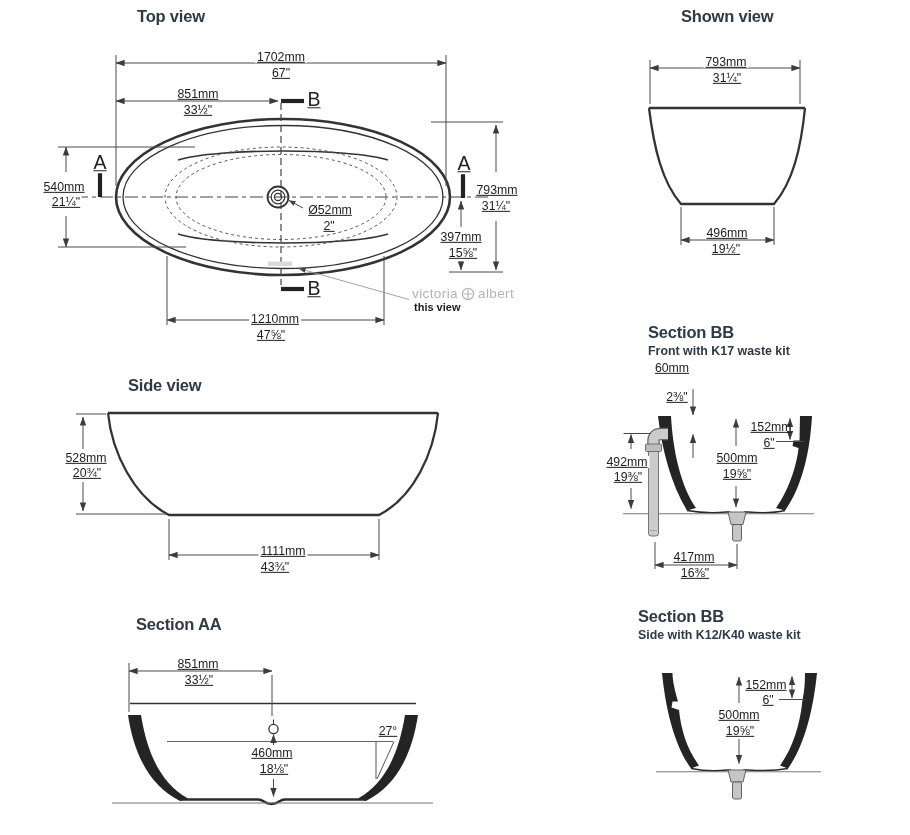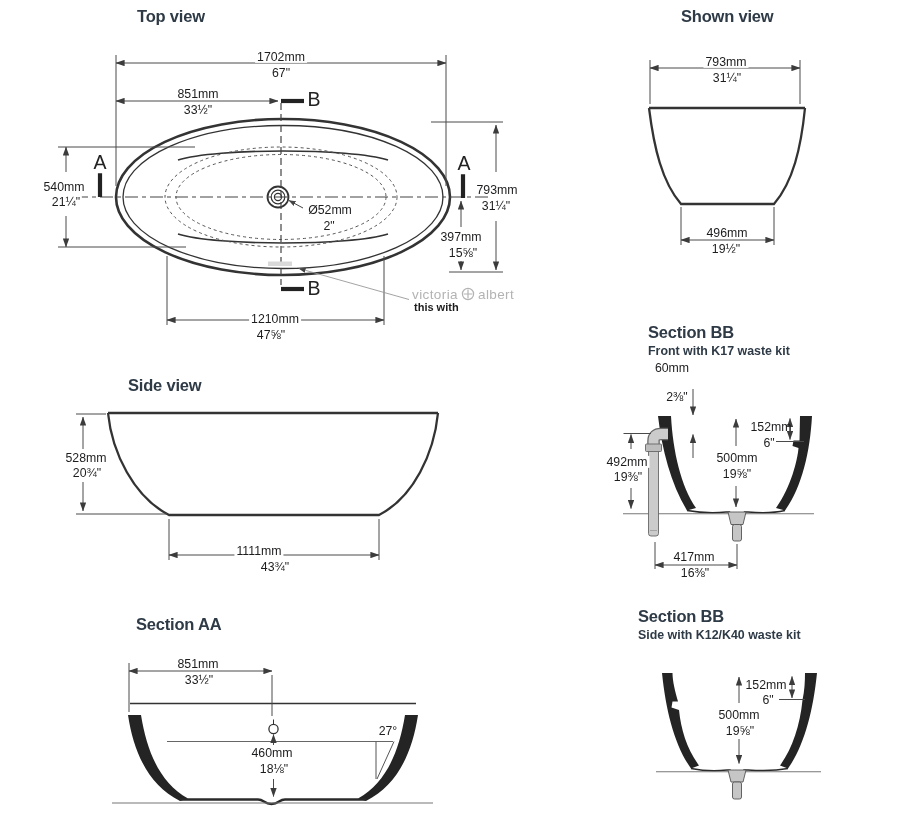--- a/index.html
+++ b/index.html
@@ -1,26 +1,26 @@
 <!DOCTYPE html>
 <html><head>
 <meta charset="utf-8">
 <style>
   html,body{margin:0;padding:0;background:#fff;}
   #page{position:relative;width:910px;height:835px;background:#fff;overflow:hidden;
         font-family:"Liberation Sans","DejaVu Sans",sans-serif;}
   #lines{position:absolute;left:0;top:0;}
   .d{position:absolute;transform:translate(-50%,-50%);font-size:12.3px;color:#1d1d1f;
-     white-space:nowrap;line-height:1;}
+     white-space:nowrap;line-height:1;text-decoration:underline;}
   .w{background:#fff;padding:0 2px;}
   .t{position:absolute;font-weight:bold;font-size:16.5px;color:#2e3a46;letter-spacing:-0.2px;
      white-space:nowrap;line-height:1;}
   .st{position:absolute;font-weight:bold;font-size:12.4px;color:#2e3a46;white-space:nowrap;line-height:1;}
   .mk{font-size:19.5px;color:#222;background:#fff;padding:0 1px;}
-  .logo{position:absolute;display:flex;align-items:flex-end;gap:3px;color:#b3b3b3;
+  .logo{position:absolute;display:flex;align-items:center;gap:3px;color:#b3b3b3;
         font-size:13.5px;letter-spacing:.4px;line-height:1;}
   .ts{position:absolute;font-size:11px;font-weight:bold;color:#1c1c1c;line-height:1;}
 </style>
 </head>
 <body>
 
 <div id="page">
 
   <svg id="lines" width="910" height="835" viewBox="0 0 910 835">
     <defs>
@@ -180,32 +180,32 @@
   <div class="d w" style="left:275px;top:319px">1210mm</div>
   <div class="d" style="left:271px;top:335px">47⅝"</div>
   <div class="logo" style="left:412px;top:287px">
     <span>victoria</span>
     <svg width="14" height="14" viewBox="0 0 14 14">
       <circle cx="7" cy="7" r="5.6" fill="none" stroke="#b3b3b3" stroke-width="1.2"></circle>
       <path d="M7,2.6 V11.4 M2.6,7 H11.4" stroke="#b3b3b3" stroke-width="1.2"></path>
     </svg>
     <span>albert</span>
   </div>
-  <div class="ts" style="left:414px;top:302px">this with</div>
+  <div class="ts" style="left:414px;top:302px">this view</div>
 
   <div class="t" style="left:681px;top:8px">Shown view</div>
   <div class="d w" style="left:726px;top:62px">793mm</div>
   <div class="d" style="left:727px;top:78px">31¼"</div>
   <div class="d w" style="left:727px;top:233px">496mm</div>
   <div class="d" style="left:726px;top:249px">19½"</div>
 
   <div class="t" style="left:128px;top:377px">Side view</div>
   <div class="d w" style="left:86px;top:458px">528mm</div>
   <div class="d w" style="left:87px;top:473px">20¾"</div>
-  <div class="d w" style="left:259px;top:551px">1111mm</div>
+  <div class="d w" style="left:283px;top:551px">1111mm</div>
   <div class="d" style="left:275px;top:567px">43¾"</div>
 
   <div class="t" style="left:136px;top:616px">Section AA</div>
   <div class="d w" style="left:198px;top:664px">851mm</div>
   <div class="d" style="left:199px;top:680px">33½"</div>
   <div class="d w" style="left:272px;top:753px">460mm</div>
   <div class="d w" style="left:274px;top:769px">18⅛"</div>
   <div class="d" style="left:388px;top:731px">27°</div>
 
   <div class="t" style="left:648px;top:324px">Section BB</div>

